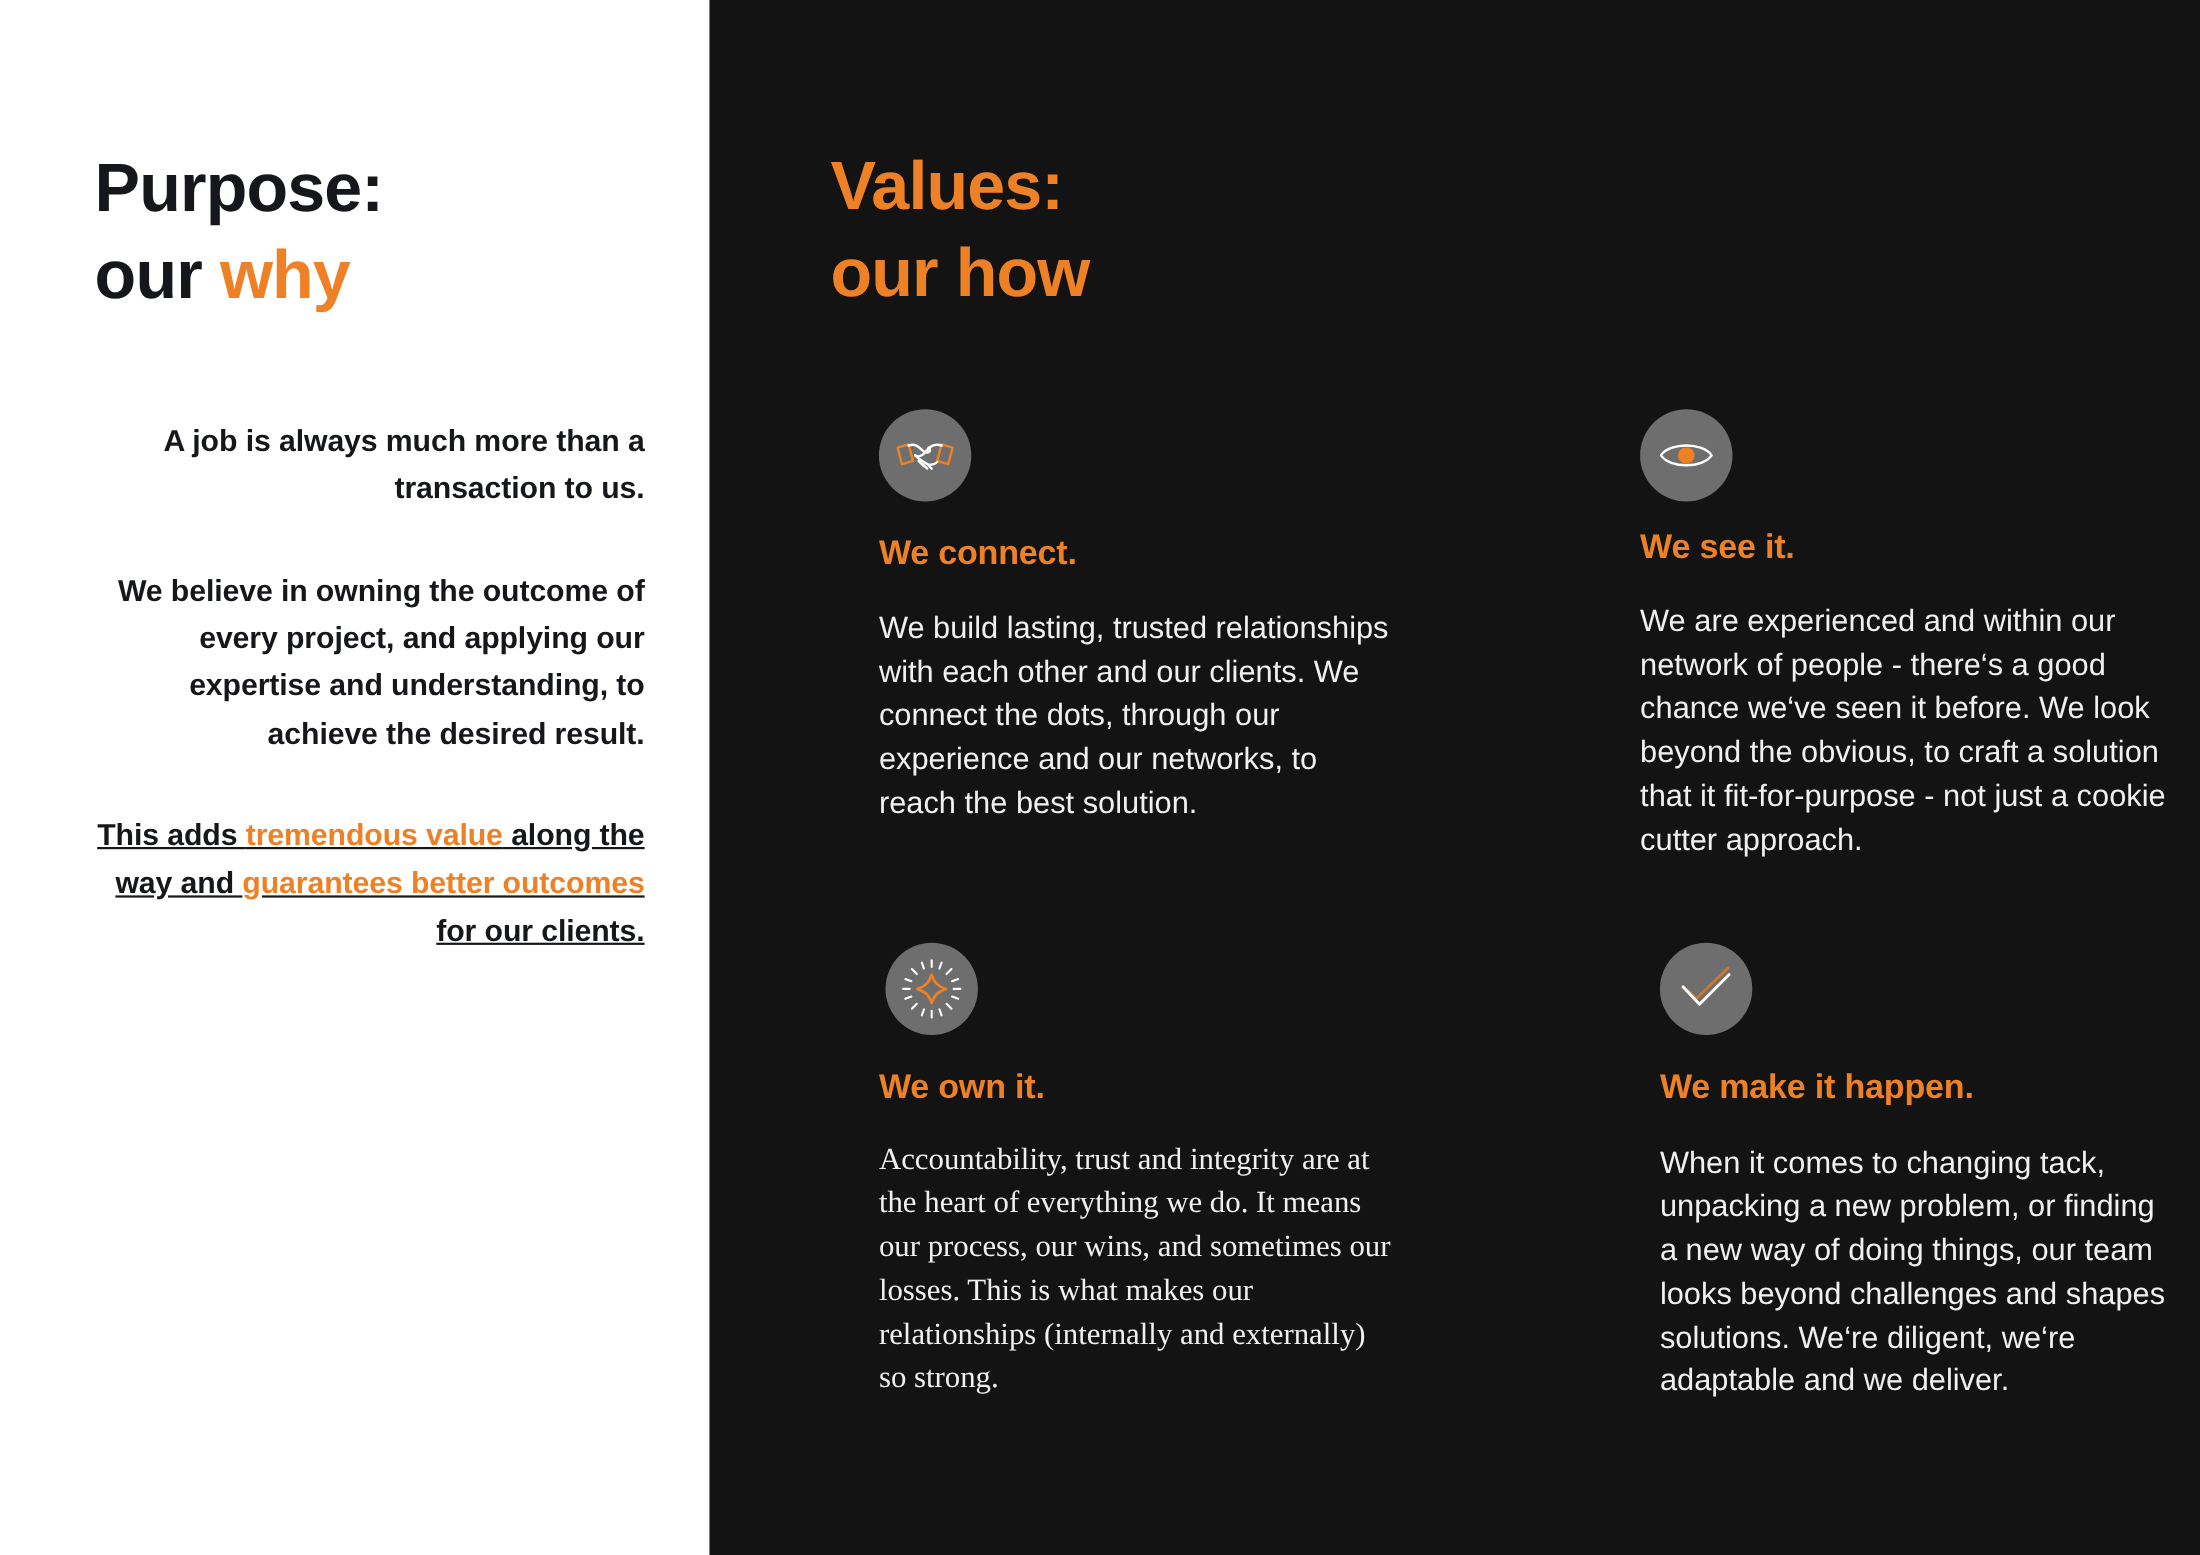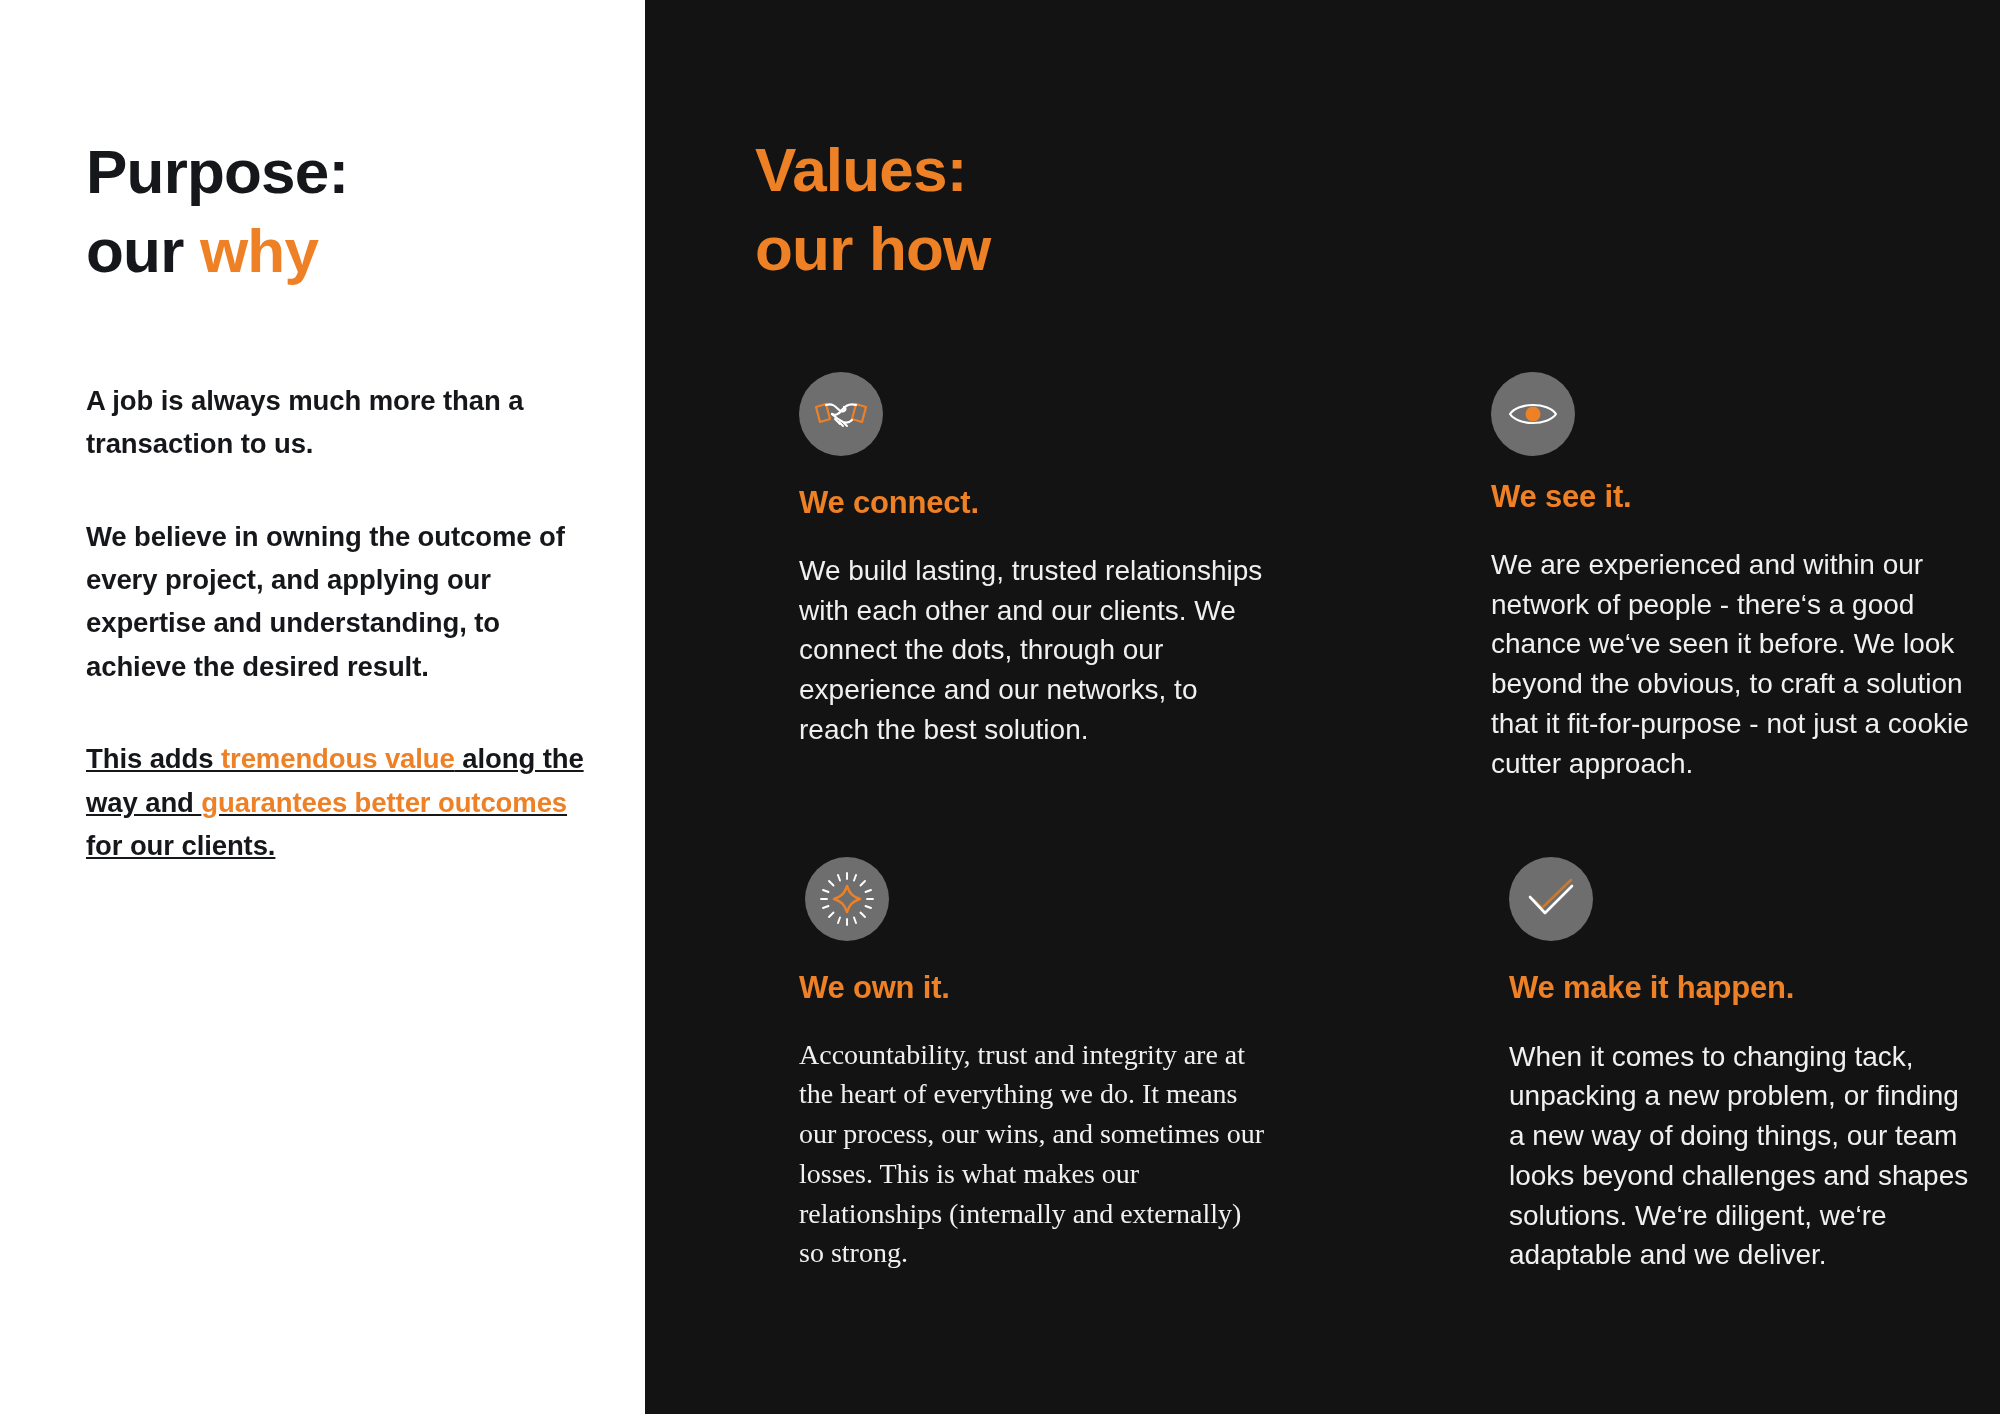--- a/index.html
+++ b/index.html
@@ -29,20 +29,21 @@
     font-weight:bold;
     line-height:1.28;
     letter-spacing:-0.8px;
     color:#15171a;
   }
   .purpose-title .accent { color:#ee8026; }
 
   .purpose-body {
     margin-top:88px;
     width:500px;
+    text-align:right;
   }
   .purpose-para {
     font-size:27.5px;
     font-weight:bold;
     line-height:1.58;
     letter-spacing:-0.1px;
     color:#15171a;
     margin-bottom:49px;
   }
   .purpose-para:last-child { margin-bottom:0;text-decoration:underline; }

